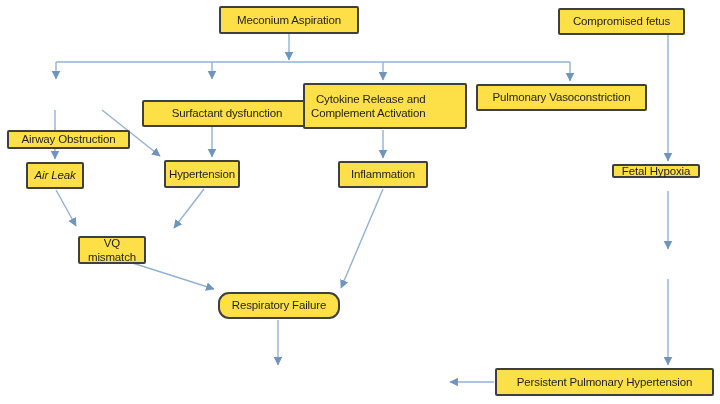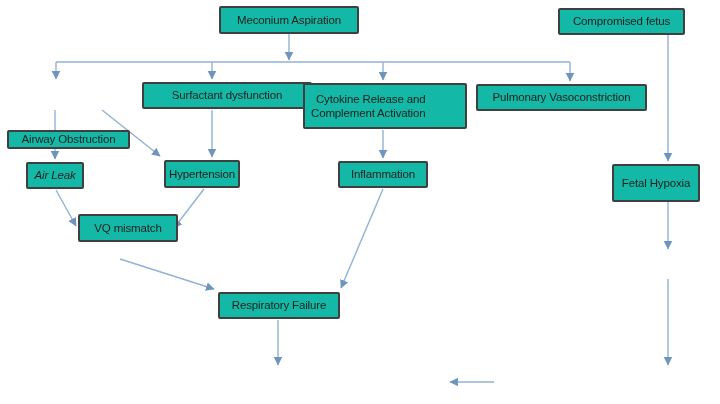--- a/index.html
+++ b/index.html
@@ -28,21 +28,21 @@
   }
   .edges line{
     stroke:var(--connector);
     stroke-width:1.4;
   }
   .node{
     position:absolute;
     box-sizing:border-box;
     border:2px solid var(--node-border);
     border-radius:2px;
-    background:#14b8a6;
+    background:#fde047;
     display:flex;
     align-items:center;
     justify-content:center;
     text-align:center;
     font-size:11.5px;
     letter-spacing:-0.15px;
     color:var(--node-text);
     padding:1px 3px;
     white-space:pre-line;
     line-height:1.25;
@@ -88,35 +88,36 @@
     <line x1="383" y1="189" x2="341" y2="288" marker-end="url(#arrow)"></line>
     <line x1="278" y1="320" x2="278" y2="365" marker-end="url(#arrow)"></line>
   </svg>
 
   <div class="node" style="left:219px;top:6px;width:140px;height:28px;">Meconium Aspiration</div>
 
   <div class="node" style="left:558px;top:8px;width:127px;height:27px;">Compromised fetus</div>
 
   <div class="node" style="left:7px;top:82px;width:123px;height:19px;margin-top:48px;">Airway Obstruction</div>
 
-  <div class="node" style="left:142px;top:82px;width:170px;height:27px;">Surfactant dysfunction</div>
+  <div class="node" style="left:142px;top:100px;width:170px;height:27px;">Surfactant dysfunction</div>
 
   <div class="node left" style="left:303px;top:83px;width:164px;height:46px;">Cytokine Release and
 Complement Activation</div>
 
   <div class="node" style="left:476px;top:84px;width:171px;height:27px;">Pulmonary Vasoconstriction</div>
 
   <div class="node" style="left:26px;top:162px;width:58px;height:27px;font-style:italic;">Air Leak</div>
 
   <div class="node" style="left:164px;top:160px;width:76px;height:28px;">Hypertension</div>
 
   <div class="node" style="left:338px;top:161px;width:90px;height:27px;">Inflammation</div>
 
-  <div class="node" style="left:612px;top:164px;width:88px;height:38px;">Fetal Hypoxia</div>
+  <div class="node" style="left:612px;top:164px;width:88px;height:14px;">Fetal Hypoxia</div>
 
-  <div class="node" style="left:78px;top:214px;width:100px;height:28px;">VQ mismatch</div>
+  <div class="node" style="left:78px;top:236px;width:68px;height:28px;">VQ mismatch</div>
 
 
-  <div class="node" style="left:218px;top:292px;width:122px;height:27px;">Respiratory Failure</div>
+  <div class="node" style="left:218px;top:292px;width:122px;height:27px;border-radius:11px;">Respiratory Failure</div>
 
 
+  <div class="node" style="left:495px;top:368px;width:219px;height:28px;">Persistent Pulmonary Hypertension</div>
 
 </div>
 
 </body></html>

